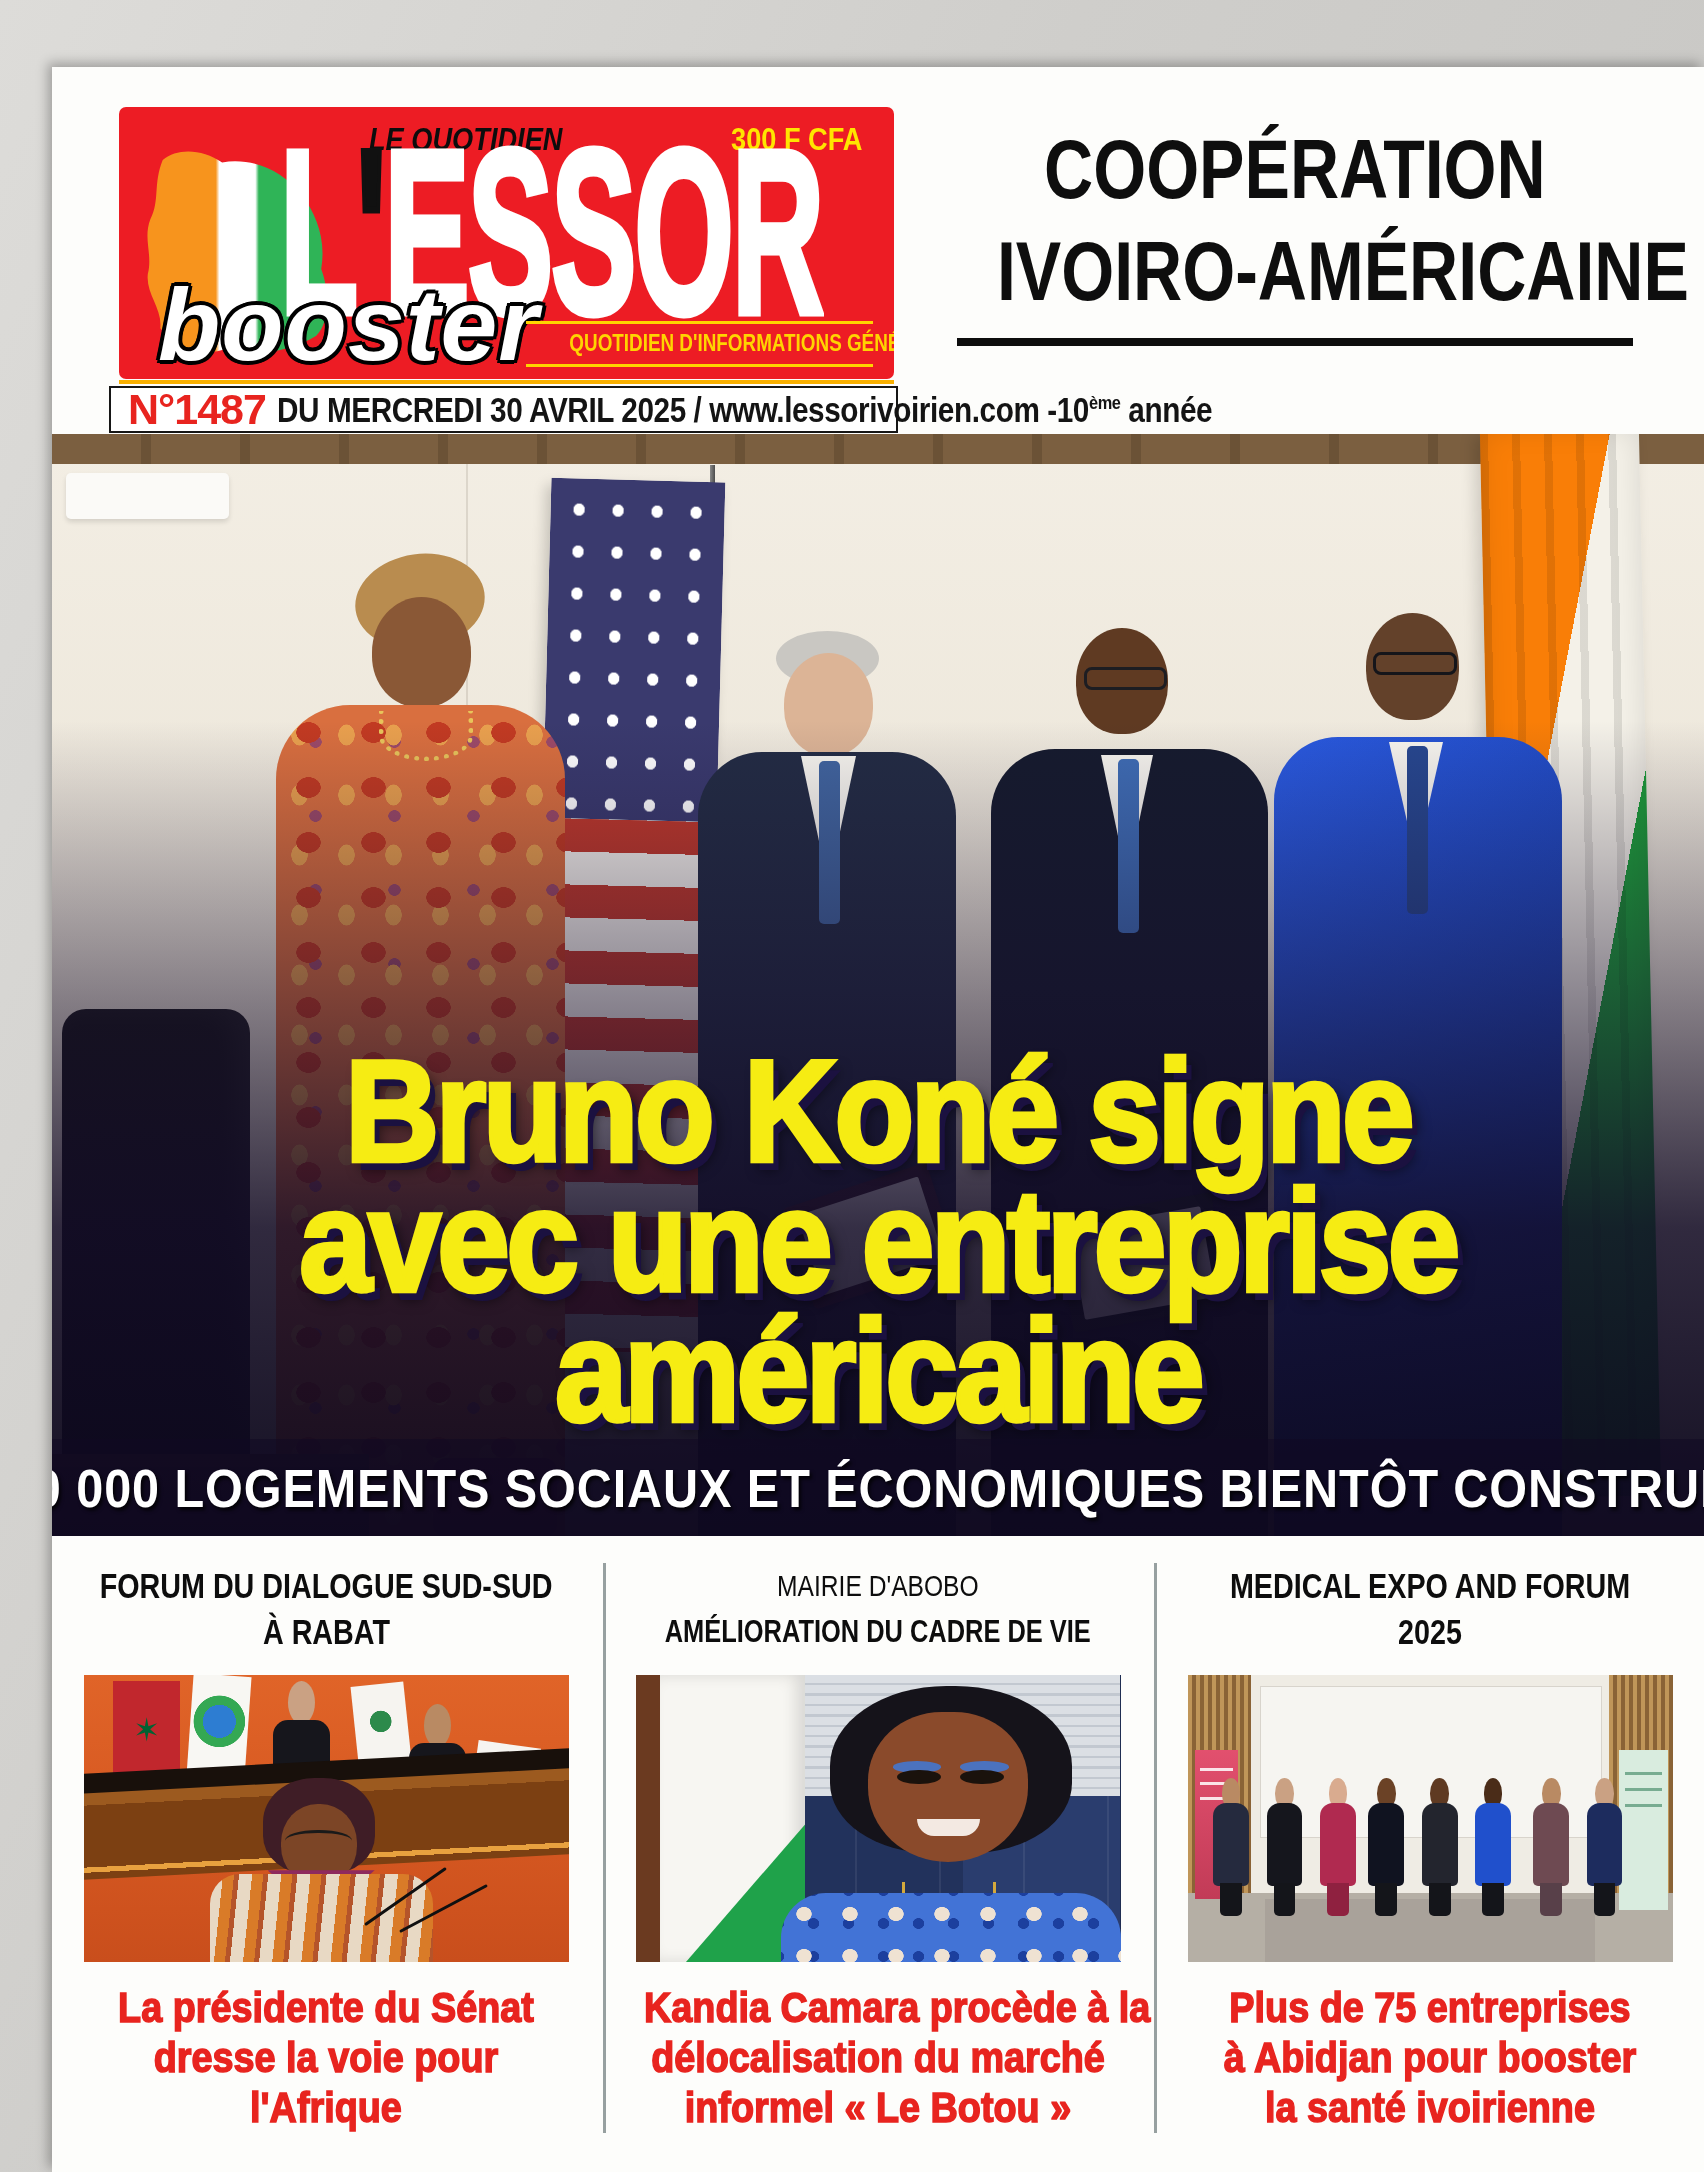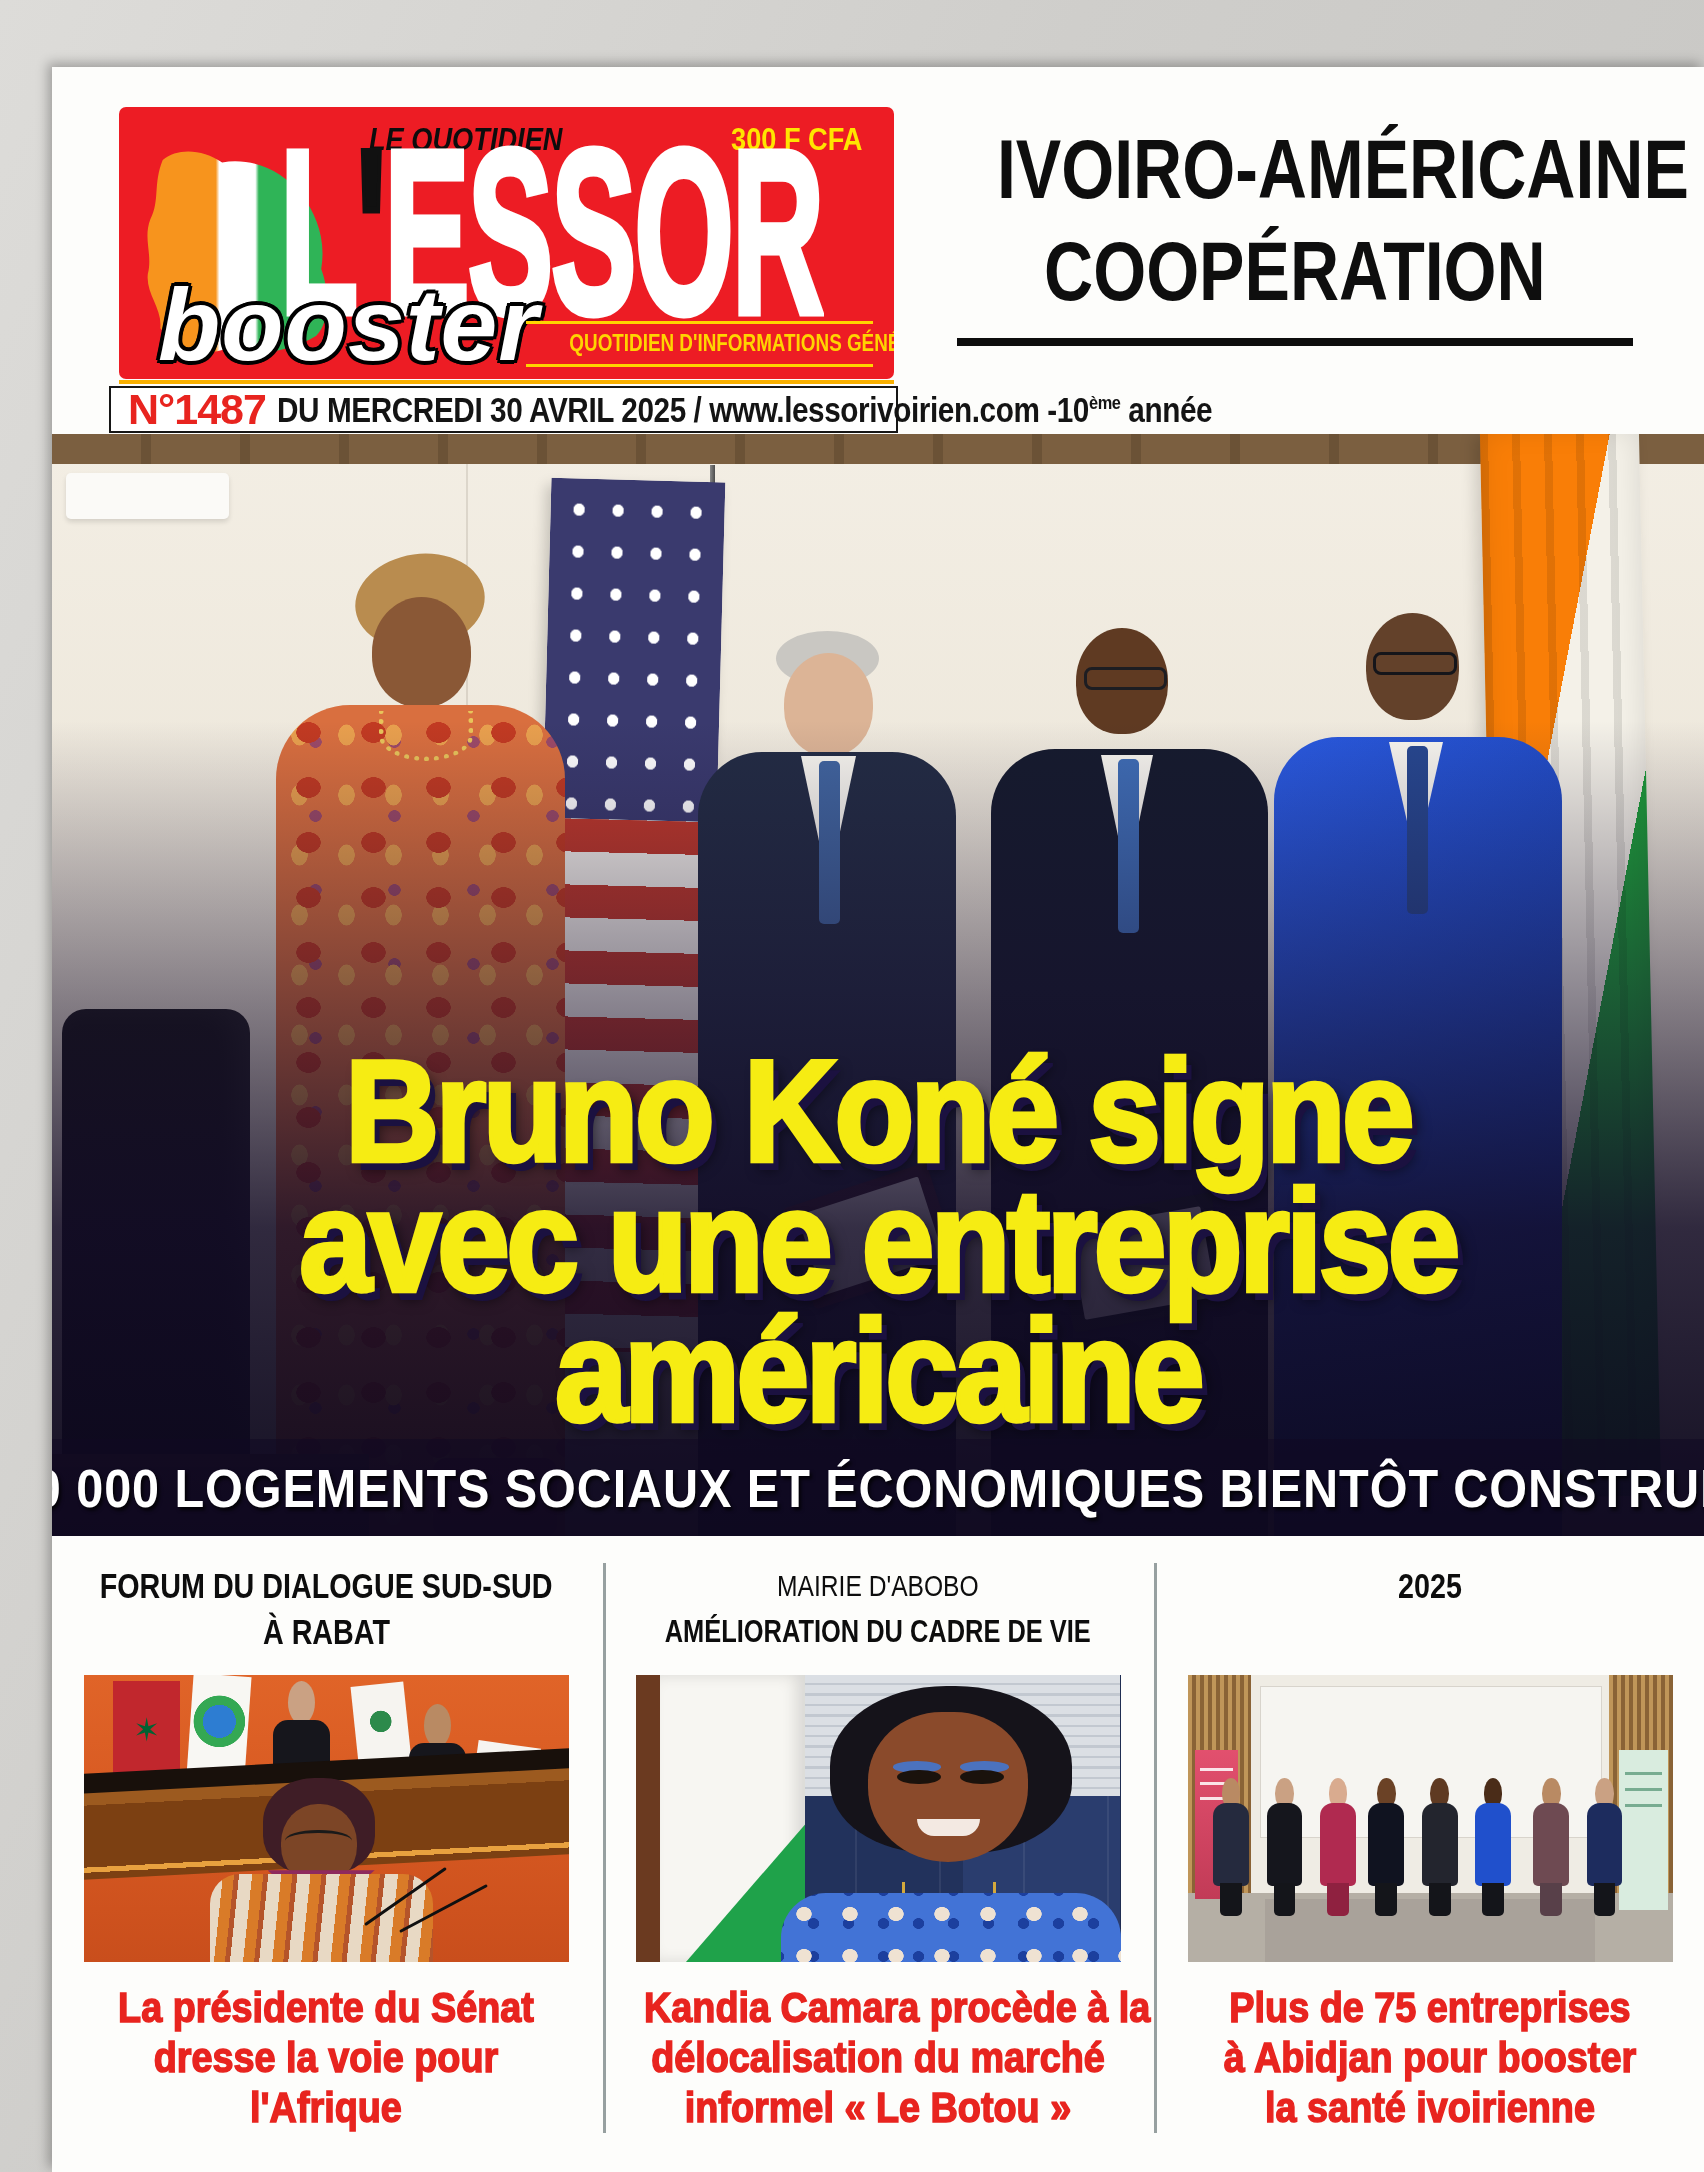--- a/index.html
+++ b/index.html
@@ -190,22 +190,22 @@
       <div class="mast-script">booster</div>
       <div class="tagline"><span class="cond">QUOTIDIEN D'INFORMATIONS GÉNÉRALES</span></div>
     </div>
     <div class="gold-rule"></div>
     <div class="datestrip">
       <span class="issue">N°1487</span>
       <span class="datetext"><span class="condL"><span>DU MERCREDI 30 AVRIL 2025 / www.lessorivoirien.com -10</span><span class="sup">ème</span><span> année</span></span></span>
     </div>
 
     <div class="toprt">
+      <div class="l"><span class="cond">COOPÉRATION</span></div>
       <div class="l"><span class="cond">IVOIRO-AMÉRICAINE</span></div>
-      <div class="l"><span class="cond">COOPÉRATION</span></div>
       <div class="rule"></div>
     </div>
 
     <div class="hero">
       <div class="ceiling"></div>
       <div class="ac-unit"></div>
       <div class="wall-line"></div>
 
       <div class="us-flagpole"></div>
       <div class="us-flag">
@@ -339,20 +339,21 @@
         </div>
         <div class="caption">
           <span class="cl">Kandia Camara procède à la</span>
           <span class="cl">délocalisation du marché</span>
           <span class="cl">informel « Le Botou »</span>
         </div>
       </article>
 
       <article class="col" style="left:1118px;">
         <div class="kickerbox">
+          <div class="kline"><span class="cond">MEDICAL EXPO AND FORUM</span></div>
           <div class="kline"><span class="cond">2025</span></div>
         </div>
         <div class="scene s3">
           <div class="slatL"></div>
           <div class="slatR"></div>
           <div class="screen"></div>
           <div class="floor"></div>
           <div class="mat"></div>
           <div class="banL">
               <i style="top:12%;"></i>

